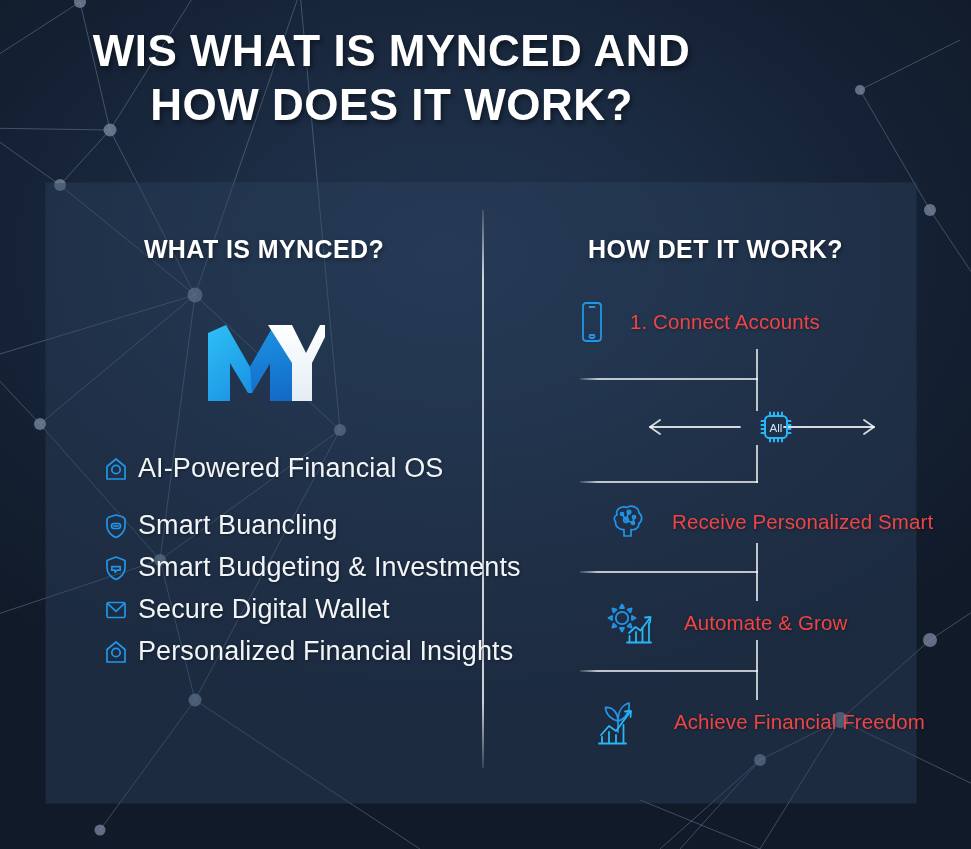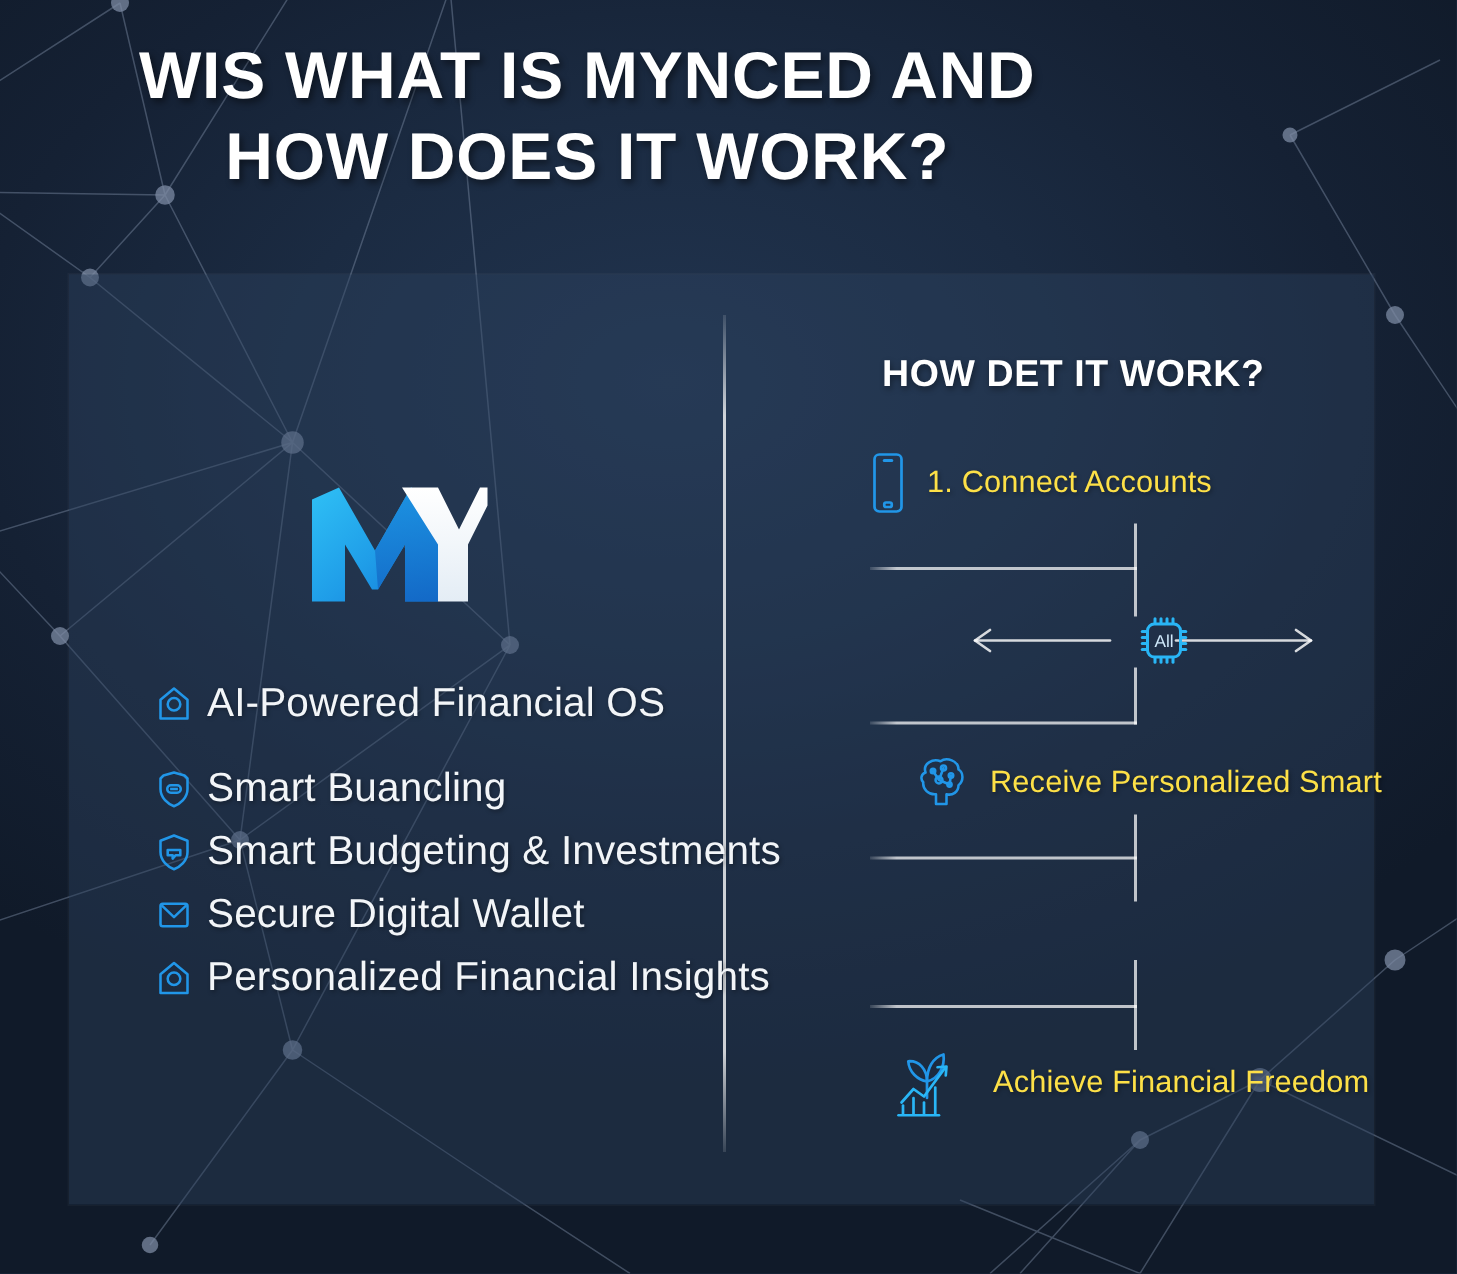--- a/index.html
+++ b/index.html
@@ -65,23 +65,23 @@
     white-space:nowrap;
   }
   .gap-lg { height:30px; }
   .gap-sm { height:15px; }
 
   
   #steps { position:absolute; left:436px; top:0; width:434px; height:620px; }
   .step { position:absolute; display:flex; align-items:center; }
   .step .sicon { flex:0 0 auto; display:flex; align-items:center; justify-content:center;text-decoration:underline; }
   .step .slabel {
-    color:#fde047; font-size:20.5px; letter-spacing:.1px; white-space:nowrap;
+    color:#ef4444; font-size:20.5px; letter-spacing:.1px; white-space:nowrap;
     text-shadow:1px 1px 3px rgba(0,0,0,.35);
-    margin-left:12px;
+    margin-left:24px;
   }
   .conn-h { position:absolute; height:2px;
     background:linear-gradient(to right, rgba(255,255,255,.12), rgba(255,255,255,.72) 10%, rgba(255,255,255,.72)); }
   .conn-v { position:absolute; width:2px; background:rgba(255,255,255,.72); }
   svg { display:block; overflow:visible; }
 </style>
 </head>
 <body>
 
 <div id="bg-gradient"></div>
@@ -119,20 +119,21 @@
 
 <div id="title">
   <span>WIS WHAT IS MYNCED AND</span>
   <span class="l2">HOW DOES IT WORK?</span>
 </div>
 
 <div id="card">
 
   <div id="divider"></div>
 
+  <div class="col-head" id="head-left">WHAT IS MYNCED?</div>
 
   <div id="logo">
     <svg width="120" height="80" viewBox="0 0 120 80">
       <defs>
         <linearGradient id="gM" x1="0" y1="0" x2="1" y2="1">
           <stop offset="0%" stop-color="#2fc0f5"></stop>
           <stop offset="55%" stop-color="#1f9de8"></stop>
           <stop offset="100%" stop-color="#1177d6"></stop>
         </linearGradient>
         <linearGradient id="gM2" x1="0" y1="0" x2="0" y2="1">
@@ -283,20 +284,43 @@
           <circle cx="25" cy="20" r="1.4"></circle>
           <path d="M14 11 L18 17 M21 9 L18 17 M26 14 L25 20 M18 17 L25 20"></path>
         </svg>
       </span>
       <span class="slabel">Receive Personalized Smart</span>
     </div>
 
     <div class="conn-h" style="left:98px; top:388px; width:178px;"></div>
     <div class="conn-v" style="left:274px; top:360px; height:58px;"></div>
 
+    <div class="step" style="left:122px; top:418px;">
+      <span class="sicon">
+        <svg width="56" height="44" viewBox="0 0 56 44" fill="none" stroke="#2196e8" stroke-width="1.8" stroke-linejoin="round" stroke-linecap="round">
+          <g>
+            <circle cx="18" cy="17" r="6.2"></circle>
+            <path d="M18 3.5 L20 7 L16 7 Z M18 30.5 L16 27 L20 27 Z
+                     M4.5 17 L8 15 L8 19 Z M31.5 17 L28 19 L28 15 Z
+                     M8.4 7.4 L12.4 8.6 L9.6 11.4 Z M27.6 26.6 L23.6 25.4 L26.4 22.6 Z
+                     M27.6 7.4 L26.4 11.4 L23.6 8.6 Z M8.4 26.6 L9.6 22.6 L12.4 25.4 Z"></path>
+          </g>
+          <g stroke="#29b6f6">
+            <path d="M25 32 L31.5 26 L36.5 29.5 L46 17"></path>
+            <polyline points="41,16.5 46.5,16 46,21.5"></polyline>
+            <line x1="25.5" y1="41" x2="25.5" y2="35"></line>
+            <line x1="32" y1="41" x2="32" y2="31"></line>
+            <line x1="38.5" y1="41" x2="38.5" y2="27"></line>
+            <line x1="45" y1="41" x2="45" y2="22"></line>
+            <line x1="23" y1="41.5" x2="47" y2="41.5"></line>
+          </g>
+        </svg>
+      </span>
+      <span class="slabel">Automate &amp; Grow</span>
+    </div>
 
     <div class="conn-h" style="left:98px; top:487px; width:178px;"></div>
     <div class="conn-v" style="left:274px; top:457px; height:60px;"></div>
 
     <div class="step" style="left:114px; top:516px;">
       <span class="sicon">
         <svg width="54" height="46" viewBox="0 0 54 46" fill="none" stroke="#2196e8" stroke-width="1.8" stroke-linejoin="round" stroke-linecap="round">
           <path d="M22 22 C22 13 26 6 33 4 C34 12 30 20 22 22 Z"></path>
           <path d="M22 22 C16 21 10 16 9.5 8.5 C17 8 22 14 22 22 Z"></path>
           <line x1="22" y1="22" x2="22" y2="33"></line>

